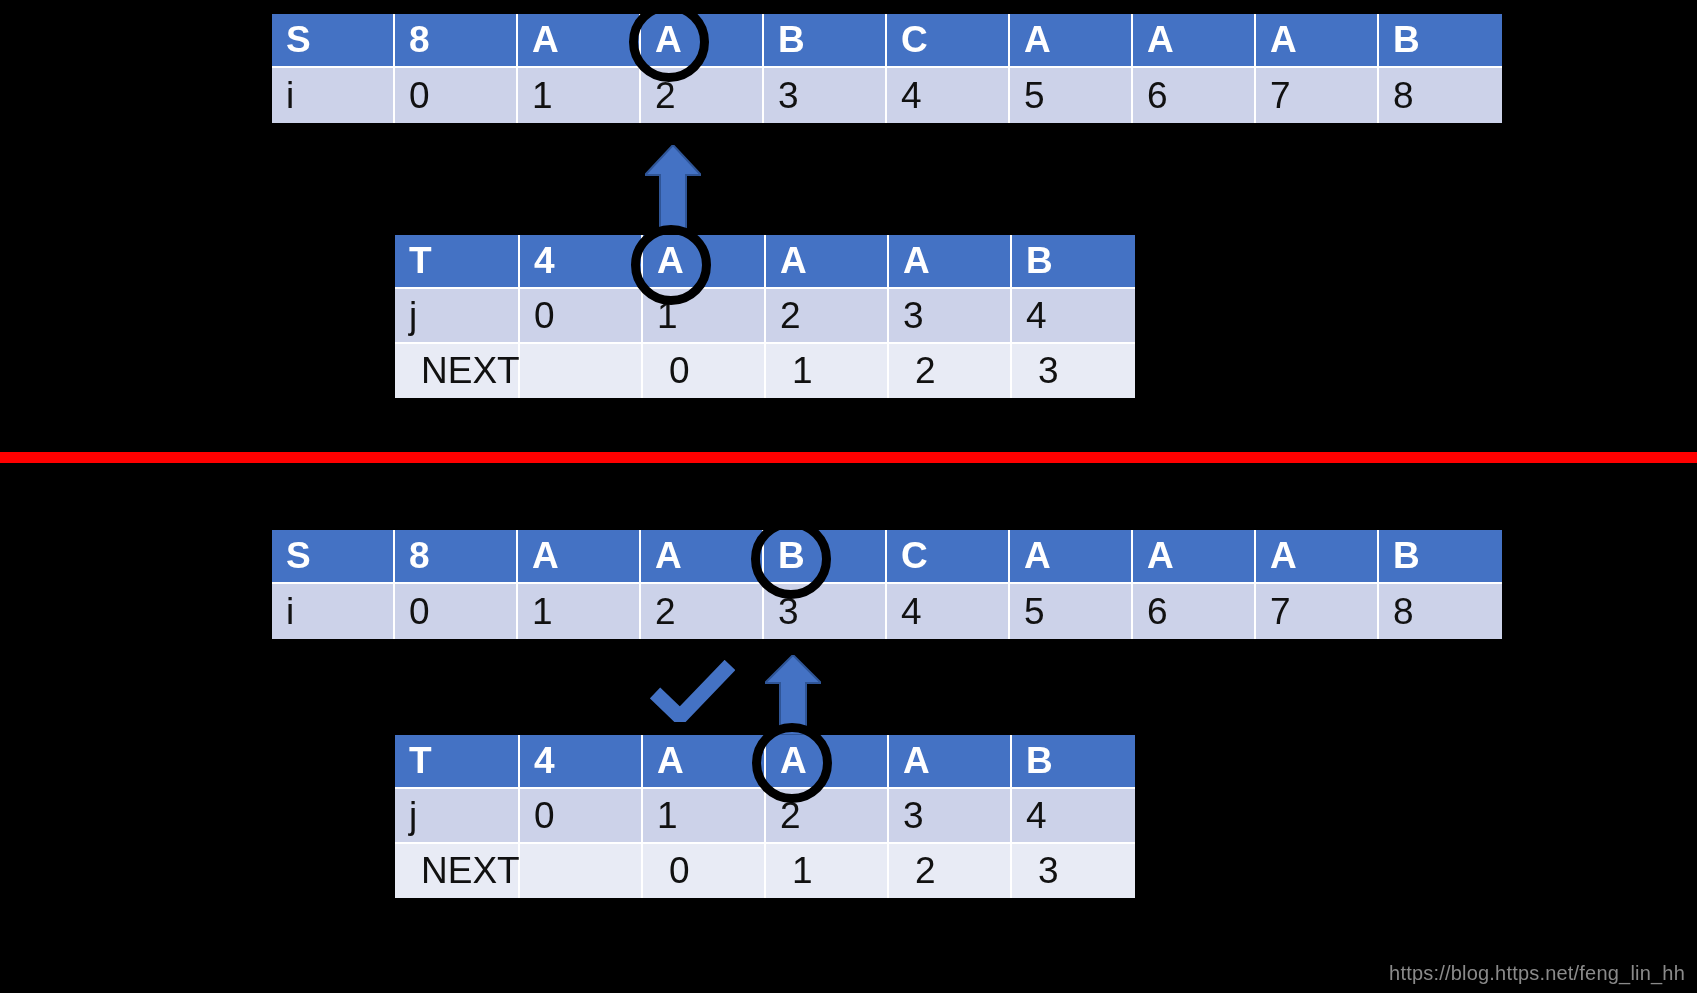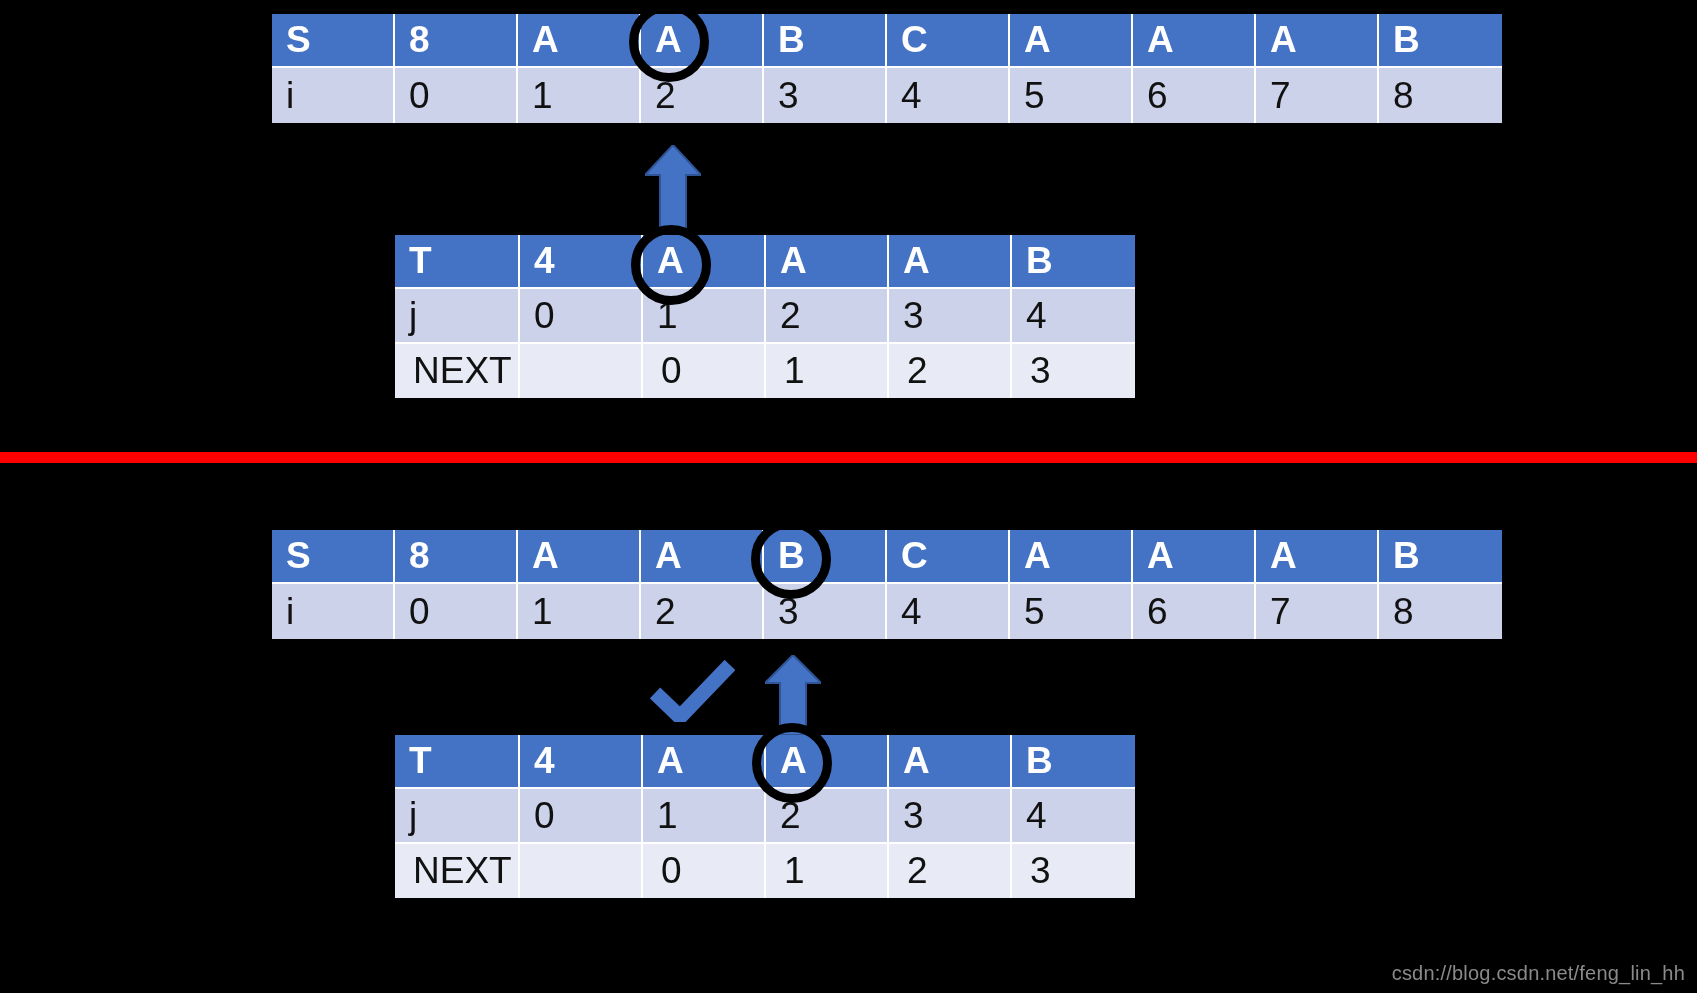--- a/index.html
+++ b/index.html
@@ -55,21 +55,21 @@
     font-size: 37px;
     height: 55px;
     padding-left: 14px;
   }
   .row-next td {
     background: #e8ebf5;
     color: #111111;
     font-weight: normal;
     font-size: 37px;
     height: 54px;
-    padding-left: 18px;
+    padding-left: 26px;
   }
 
   
   #s-table-top  { left: 272px; top: 14px;  width: 1230px; }
   #s-table-bot  { left: 272px; top: 530px; width: 1230px; }
   .tbl.s-tbl td { width: 123px; }
 
   
   #t-table-top  { left: 395px; top: 235px; width: 740px; }
   #t-table-bot  { left: 395px; top: 735px; width: 740px; }
@@ -254,15 +254,15 @@
       <td>0</td>
       <td>1</td>
       <td>2</td>
       <td>3</td>
     </tr>
   </tbody>
     </table>
 
   <div class="ring" id="ring-t-bot"></div>
 
-  <div id="watermark">csdn://blog.csdn.net/feng_lin_hh</div>
+  <div id="watermark">https://blog.https.net/feng_lin_hh</div>
 
 </div>
 
 </body></html>

